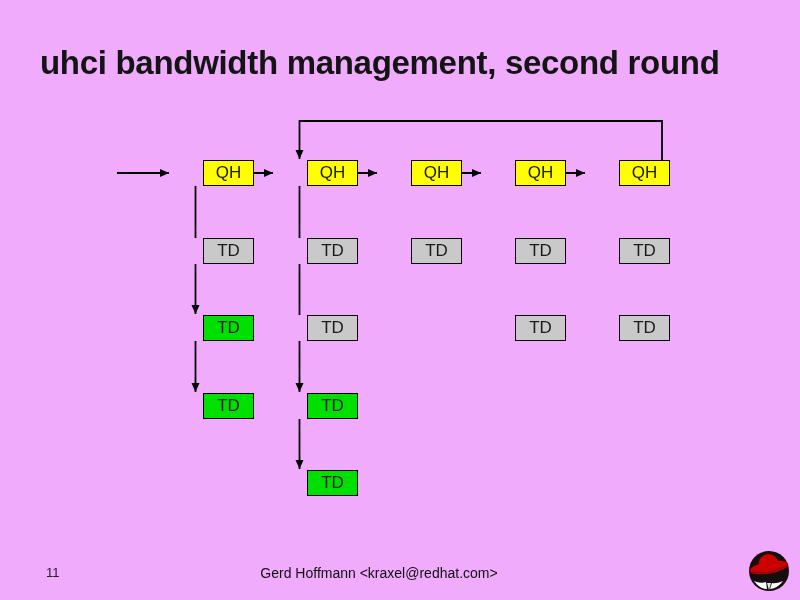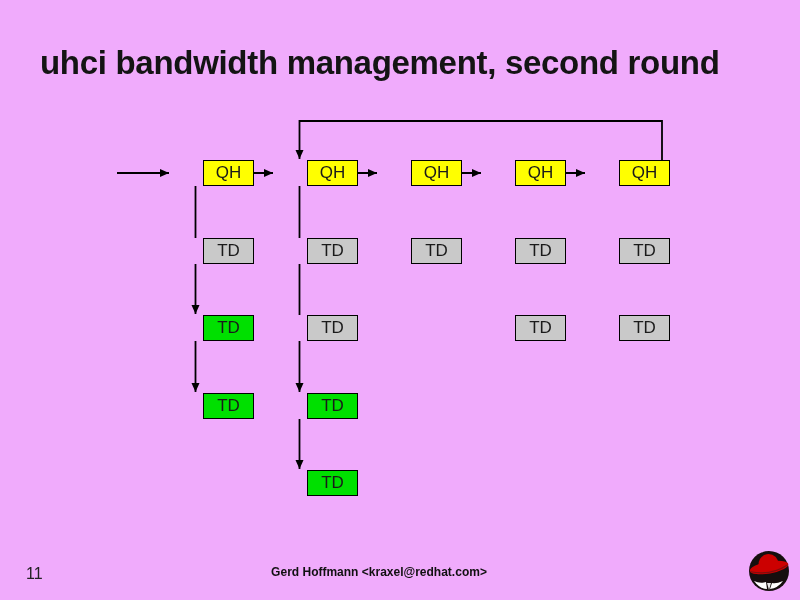--- a/index.html
+++ b/index.html
@@ -12,25 +12,25 @@
     font-size:33px;font-weight:bold;letter-spacing:-0.3px;color:#141414;white-space:nowrap;
   }
   .diagram{position:absolute;left:0;top:0;width:800px;height:600px;}
   #wires{position:absolute;left:0;top:0;}
   .node{
     position:absolute;width:51px;height:26px;box-sizing:border-box;
     border:1.6px solid #000;display:flex;align-items:center;justify-content:center;
     font-size:17px;color:#1a1a1a;margin-left:33px;
   }
   .pagenum{
-    position:absolute;left:26px;top:565px;font-size:16px;color:#222;
+    position:absolute;left:46px;top:565px;font-size:13px;color:#222;
   }
   .author{
     position:absolute;left:379px;top:565px;transform:translateX(-50%);
-    font-size:12px;font-weight:bold;color:#101010;white-space:nowrap;
+    font-size:14px;font-weight:normal;color:#101010;white-space:nowrap;
   }
   .logo{position:absolute;left:746px;top:547px;width:46px;height:46px;}
 </style>
 </head>
 <body>
 
 <div class="slide">
 
   <div class="title">uhci bandwidth management, second round</div>
 

